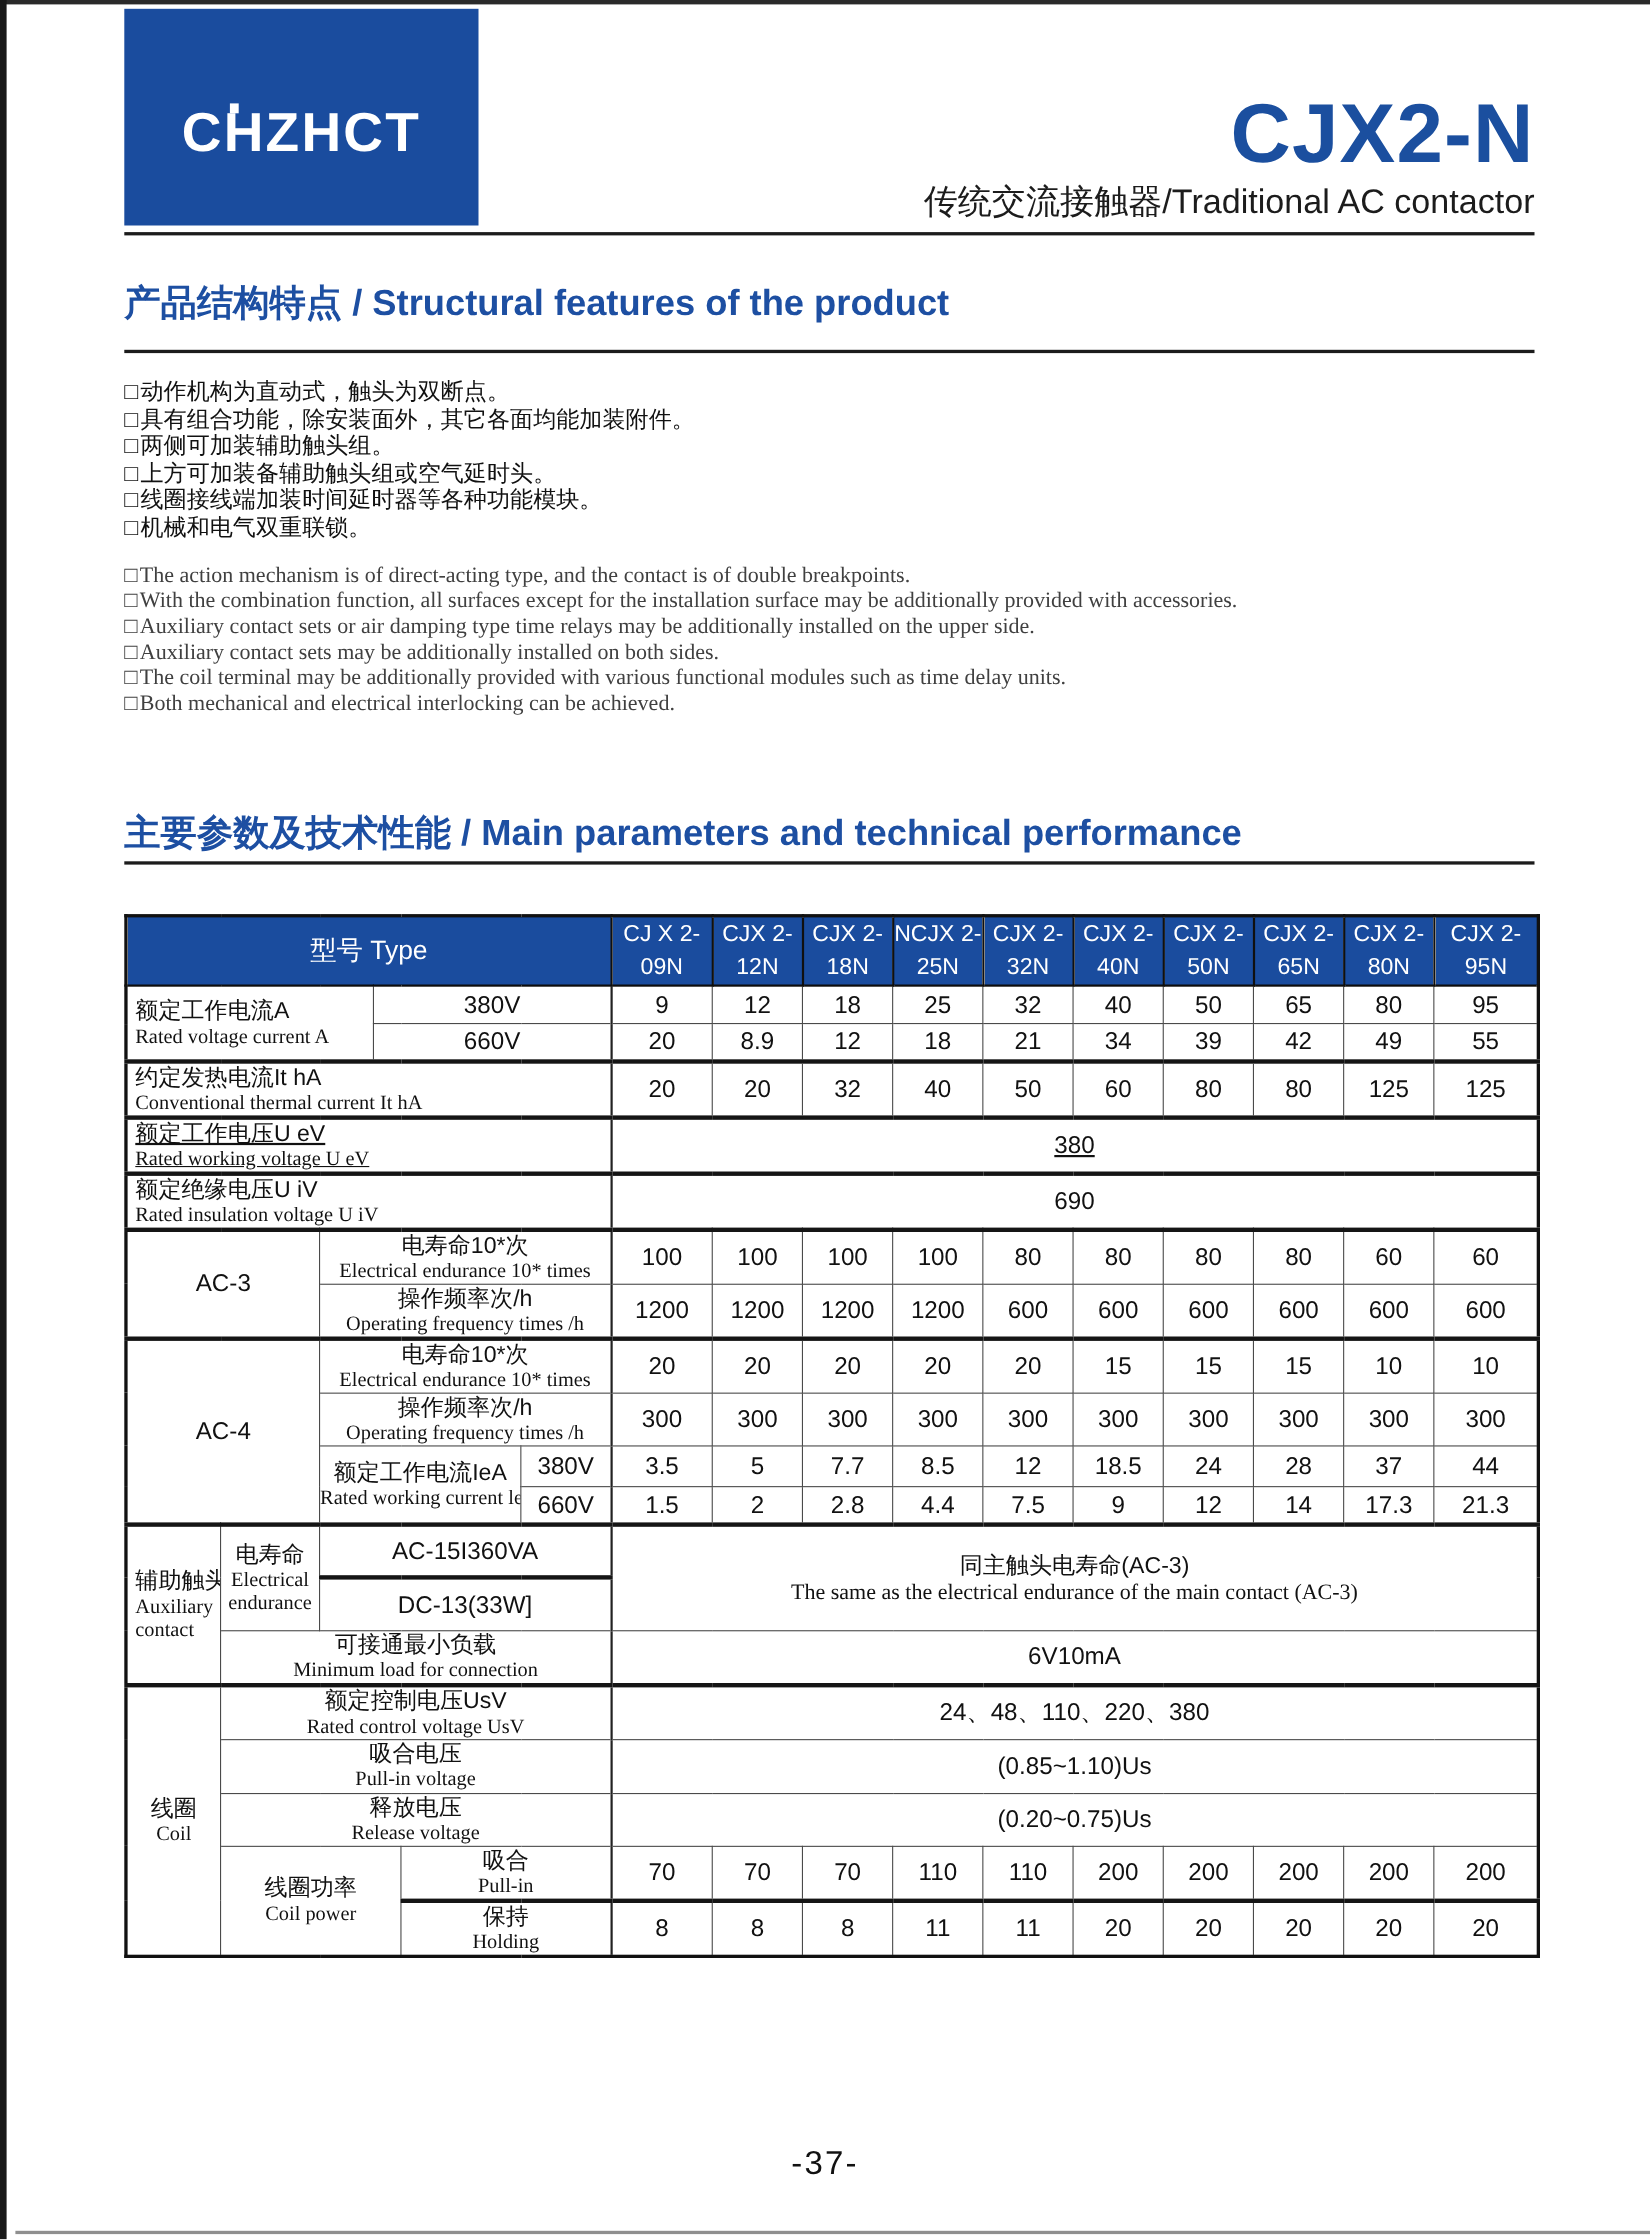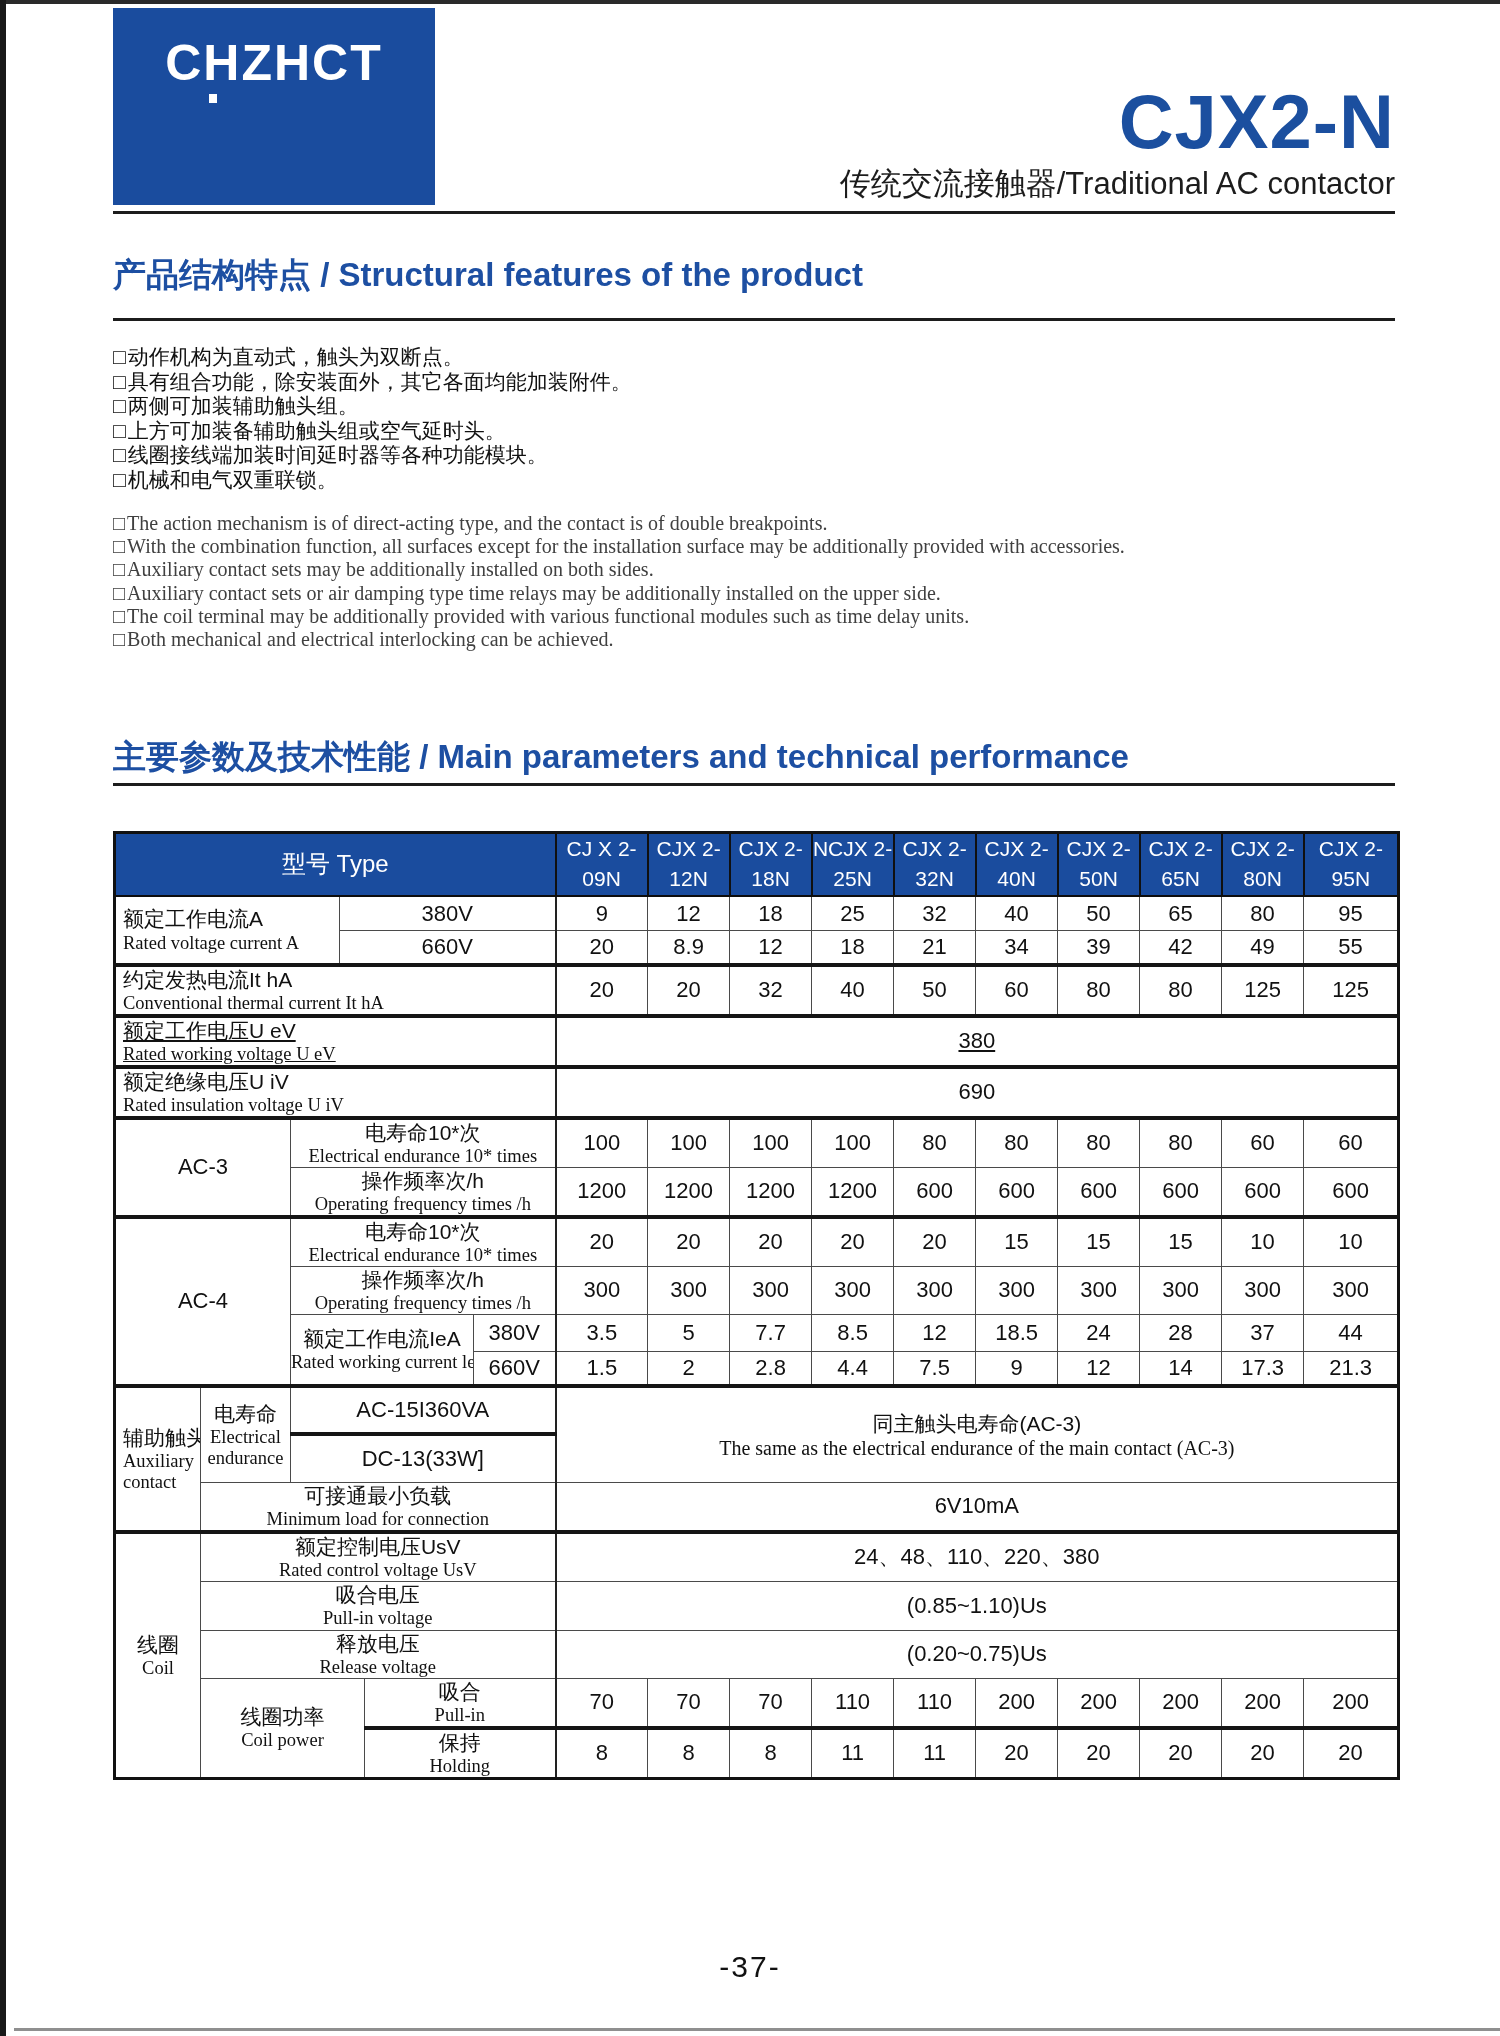--- a/index.html
+++ b/index.html
@@ -5,21 +5,21 @@
   html,body{margin:0;padding:0;background:#ffffff;}
   .page{position:relative;width:1500px;height:2036px;background:#ffffff;overflow:hidden;
         font-family:"Liberation Sans","DejaVu Sans",sans-serif;color:#111;}
   
   .edge-top{position:absolute;left:0;top:0;width:1500px;height:4px;background:#2a2a2a;}
   .edge-left{position:absolute;left:0;top:0;width:6px;height:2036px;background:#191919;}
   .edge-bottom{position:absolute;left:14px;top:2028px;width:1486px;height:3px;background:#8f8f8f;}
 
   
   .logo-box{position:absolute;left:113px;top:8px;width:322px;height:197px;background:#1a4c9e;
-            display:flex;align-items:flex-start;justify-content:center;}
+            display:flex;align-items:center;justify-content:center;}
   .logo-text{color:#fff;font-weight:bold;font-size:50px;letter-spacing:2px;padding-top:26px;
              font-family:"Liberation Sans",sans-serif;}
   .logo-dot{position:absolute;left:96px;top:86px;width:8px;height:9px;background:#fff;}
   .title-block{position:absolute;right:105px;top:84px;text-align:right;}
   .model-title{color:#1b4f9f;font-weight:bold;font-size:76px;line-height:76px;letter-spacing:1px;}
   .model-sub{color:#1c1c1c;font-size:31px;line-height:34px;margin-top:7px;}
   .rule{position:absolute;left:113px;width:1282px;height:3px;background:#1c1c1c;}
   .rule1{top:211px;}
   .rule2{top:318px;}
   .rule3{top:783px;}
@@ -91,22 +91,22 @@
     <div class="bullet"><span class="sq">□</span><span>具有组合功能，除安装面外，其它各面均能加装附件。</span></div>
     <div class="bullet"><span class="sq">□</span><span>两侧可加装辅助触头组。</span></div>
     <div class="bullet"><span class="sq">□</span><span>上方可加装备辅助触头组或空气延时头。</span></div>
     <div class="bullet"><span class="sq">□</span><span>线圈接线端加装时间延时器等各种功能模块。</span></div>
     <div class="bullet"><span class="sq">□</span><span>机械和电气双重联锁。</span></div>
   </div>
 
   <div class="en-list">
     <div class="bullet"><span class="sq">□</span><span>The action mechanism is of direct-acting type, and the contact is of double breakpoints.</span></div>
     <div class="bullet"><span class="sq">□</span><span>With the combination function, all surfaces except for the installation surface may be additionally provided with accessories.</span></div>
+    <div class="bullet"><span class="sq">□</span><span>Auxiliary contact sets or air damping type time relays may be additionally installed on the upper side.</span></div>
     <div class="bullet"><span class="sq">□</span><span>Auxiliary contact sets may be additionally installed on both sides.</span></div>
-    <div class="bullet"><span class="sq">□</span><span>Auxiliary contact sets or air damping type time relays may be additionally installed on the upper side.</span></div>
     <div class="bullet"><span class="sq">□</span><span>The coil terminal may be additionally provided with various functional modules such as time delay units.</span></div>
     <div class="bullet"><span class="sq">□</span><span>Both mechanical and electrical interlocking can be achieved.</span></div>
   </div>
 
   <div class="sec-title sec2">主要参数及技术性能 / Main parameters and technical performance</div>
   <div class="rule rule3"></div>
 
   <div class="ptable">
   <table>
     <colgroup>

